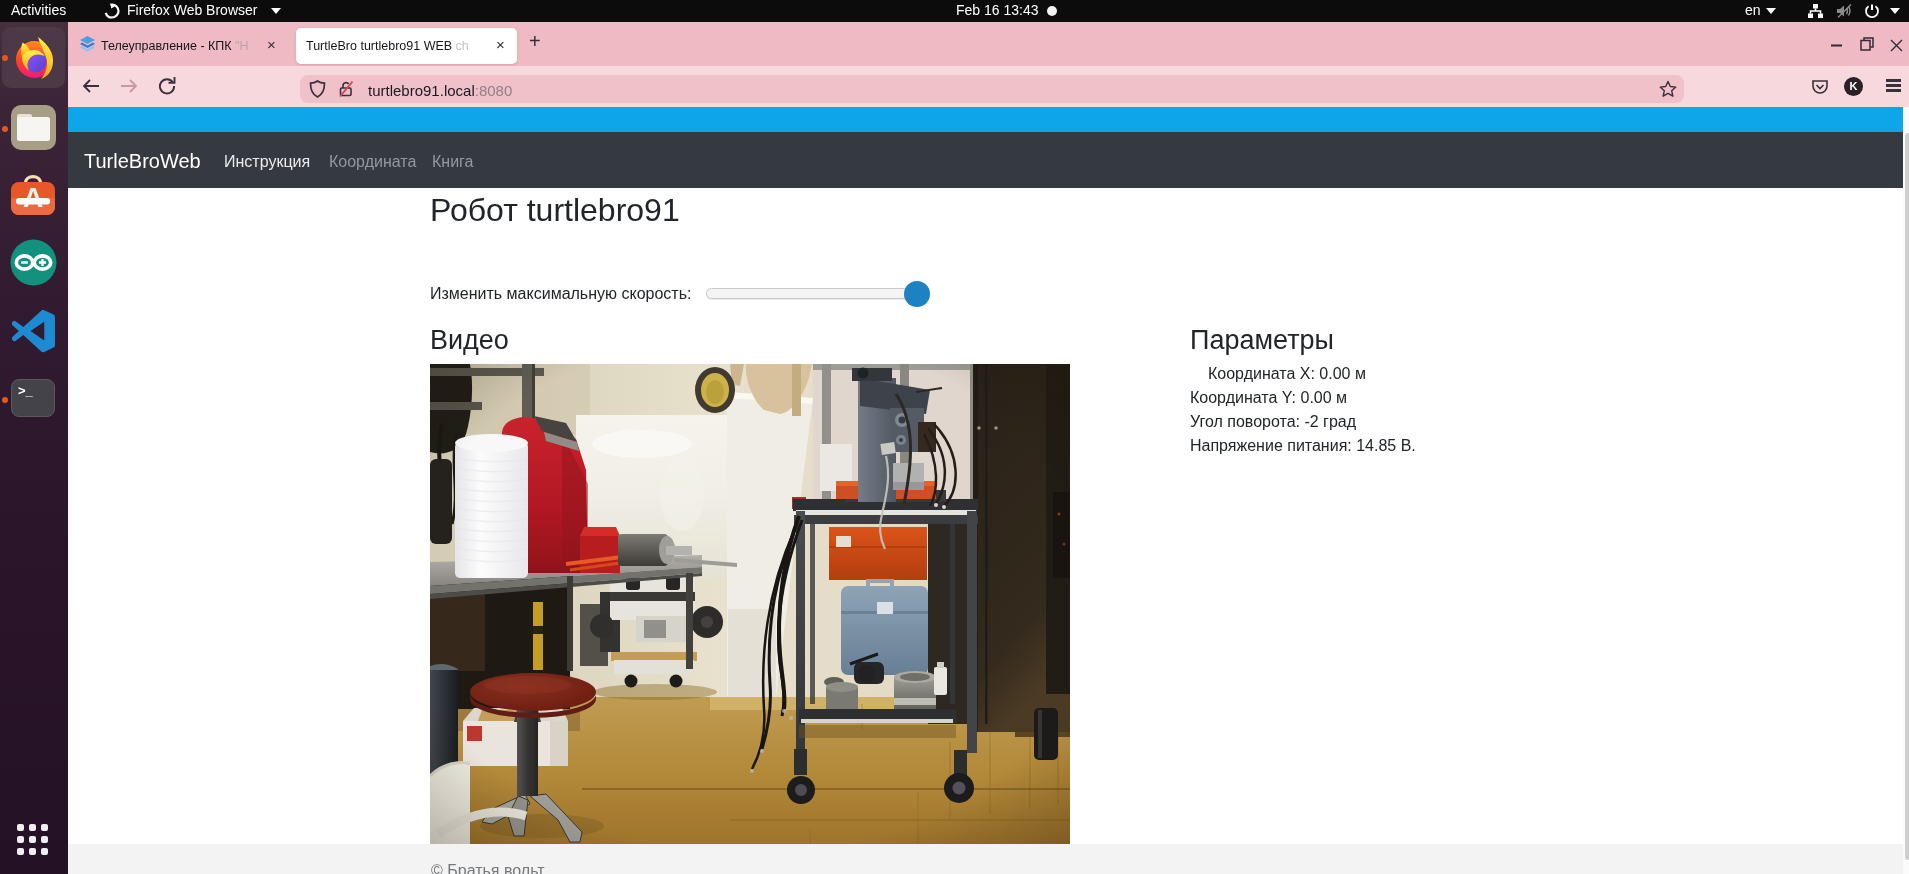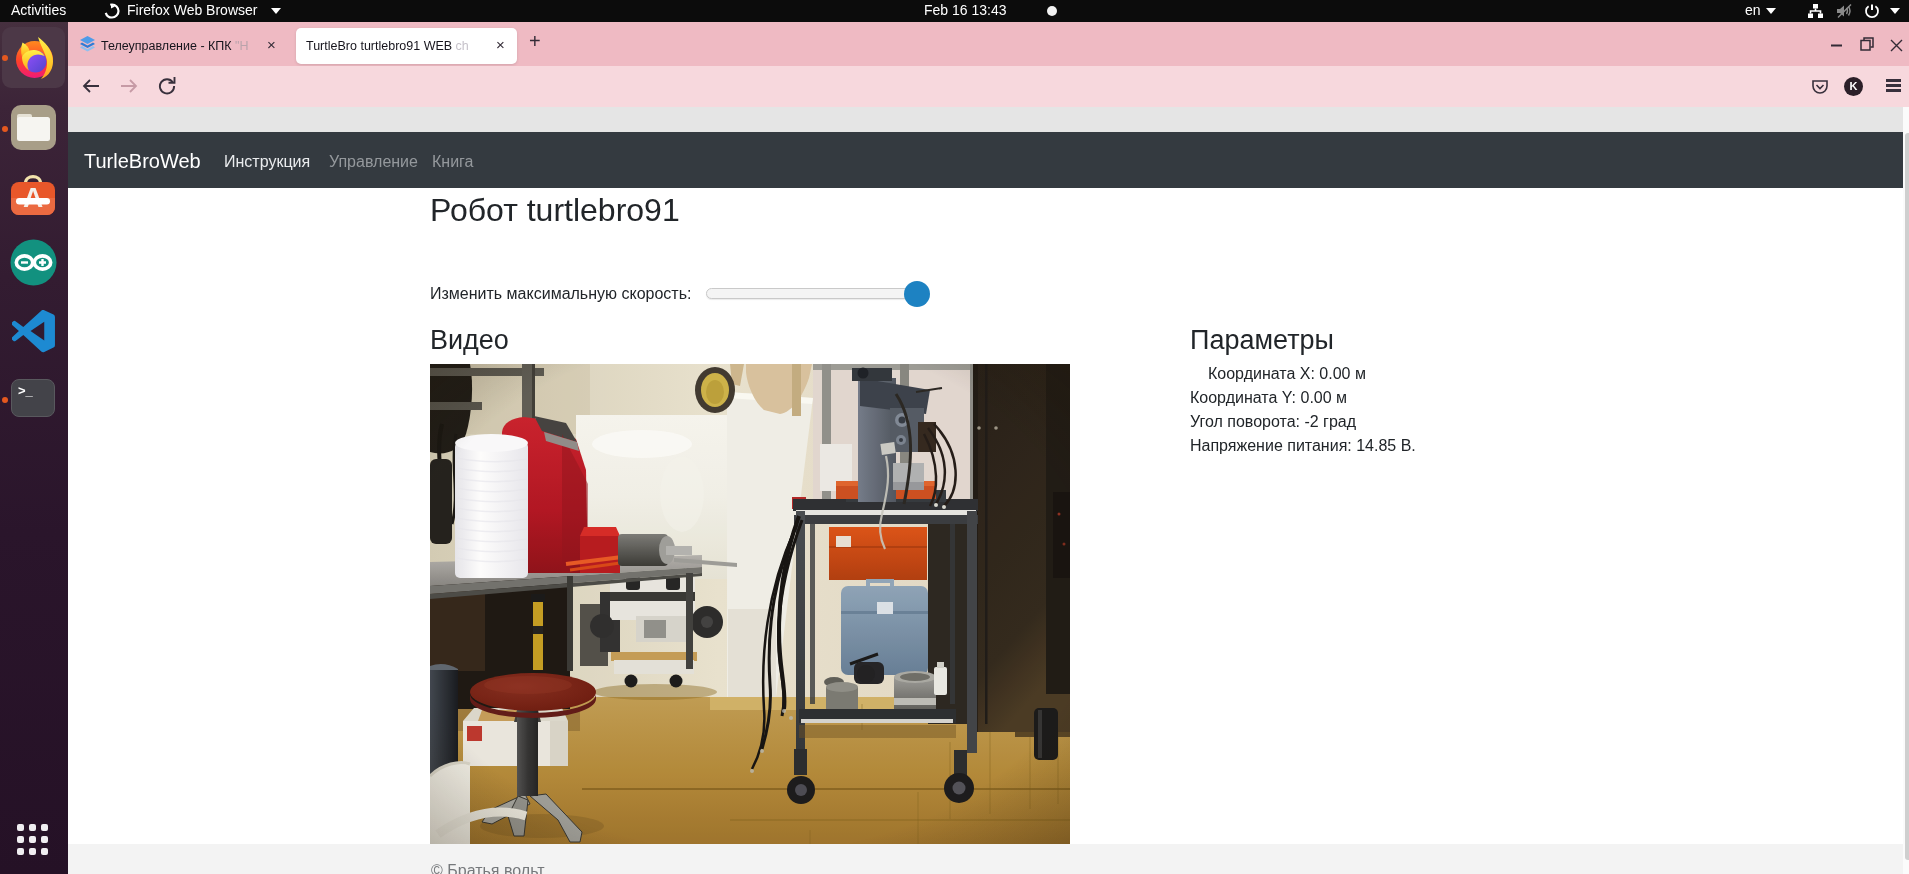--- a/index.html
+++ b/index.html
@@ -1,17 +1,17 @@
 <!DOCTYPE html>
 <html><head>
 <meta charset="utf-8">
 <style>
 * { margin:0; padding:0; box-sizing:border-box; }
 html,body { width:1909px; height:874px; overflow:hidden; font-family:"Liberation Sans", sans-serif; }
-#stage { position:relative; width:1909px; height:874px; background:#e5e5e5; }
+#stage { position:relative; width:1909px; height:874px; background:#0ea5e9; }
 .abs { position:absolute; }
 
 
 #topbar { position:absolute; left:0; top:0; width:1909px; height:22px; background:#0c0c0c; color:#fff; font-size:14px; }
 #topbar .it { position:absolute; top:3px; line-height:16px; }
 
 
 #dock { position:absolute; left:0; top:22px; width:68px; height:852px; background:linear-gradient(180deg,#46303f 0%,#3c2438 10%,#331c31 30%,#2a152b 60%,#251126 100%); }
 .dockdot { position:absolute; left:2px; width:6px; height:6px; border-radius:50%; background:#e4581f; }
 
@@ -49,21 +49,21 @@
   <div id="topbar">
     <span class="it" style="left:11px;top:2px;">Activities</span>
     <svg class="it" style="left:104px;top:3px;" width="16" height="16" viewBox="0 0 16 16">
         <circle cx="8" cy="8" r="6.5" fill="none" stroke="#fff" stroke-width="2.2" stroke-dasharray="26 10" stroke-dashoffset="8"></circle>
         <path d="M7 1 L11 3.4 L7 5.4 Z" fill="#fff"></path>
       </svg>
     <span class="it" style="left:127px;top:2px;">Firefox Web Browser</span>
     <svg class="it" style="left:271px;top:8px;" width="10" height="7" viewBox="0 0 10 7">
         <path d="M0 0 H10 L5 6 Z" fill="#fff"></path>
       </svg>
-    <span class="it" style="left:924px;top:2px;">Feb 16  13:43</span>
+    <span class="it" style="left:956px;top:2px;">Feb 16  13:43</span>
     <span class="it" style="left:1047px;top:6px;width:10px;height:10px;border-radius:50%;background:#f2f2f2;"></span>
     <span class="it" style="left:1745px;top:2px;text-align:right;">en</span>
     <svg class="it" style="left:1766px;top:8px;" width="10" height="7" viewBox="0 0 10 7">
         <path d="M0 0 H10 L5 6 Z" fill="#fff"></path>
       </svg>
     <svg class="it" style="left:1807px;top:3px;" width="17" height="16" viewBox="0 0 17 16">
         <rect x="6" y="1" width="5" height="4.5" fill="#fff"></rect>
         <rect x="1" y="10.5" width="5" height="4.5" fill="#fff"></rect>
         <rect x="11" y="10.5" width="5" height="4.5" fill="#fff"></rect>
         <path d="M8.5 5.5 V8 M3.5 10.5 V8 H13.5 V10.5" stroke="#fff" stroke-width="1.6" fill="none"></path>
@@ -186,33 +186,47 @@
     <svg class="abs" style="left:14px;top:12px;" width="18" height="16" viewBox="0 0 18 16">
         <path d="M17 8 H2 M8 2 L2 8 L8 14" stroke="#38303c" stroke-width="1.8" fill="none"></path>
       </svg>
     <svg class="abs" style="left:52px;top:12px;" width="18" height="16" viewBox="0 0 18 16">
         <path d="M1 8 H16 M10 2 L16 8 L10 14" stroke="#c69aa5" stroke-width="1.8" fill="none"></path>
       </svg>
     <svg class="abs" style="left:90px;top:11px;" width="18" height="18" viewBox="0 0 18 18">
         <path d="M14.8 5.2 A7.1 7.1 0 1 0 16.1 9" stroke="#38303c" stroke-width="1.9" fill="none"></path>
         <path d="M10.5 5.8 L16.5 5.8 L16.5 0" fill="none" stroke="#38303c" stroke-width="1.9"></path>
       </svg>
+    <div id="urlbar">
+      <svg class="abs" style="left:9px;top:5px;" width="17" height="18" viewBox="0 0 17 18">
+          <path d="M8.5 1 C10.5 2.5 13.5 3.2 15.5 3.2 C15.5 9 14.5 14 8.5 17 C2.5 14 1.5 9 1.5 3.2 C3.5 3.2 6.5 2.5 8.5 1 Z" fill="none" stroke="#38303c" stroke-width="1.7"></path>
+        </svg>
+      <svg class="abs" style="left:37px;top:5px;" width="18" height="18" viewBox="0 0 18 18">
+          <rect x="3.5" y="8" width="10.5" height="7.5" rx="1.2" fill="none" stroke="#38303c" stroke-width="1.6"></rect>
+          <path d="M6 8 V5.6 A3 3 0 0 1 11.6 4.2" fill="none" stroke="#38303c" stroke-width="1.6"></path>
+          <path d="M3 16.5 L15.5 1.5" stroke="#d84356" stroke-width="1.9"></path>
+        </svg>
+      <span class="abs" style="left:68px;top:7px;font-size:15px;color:#1b1823;">turtlebro91.local<span style="color:#8f7f88;">:8080</span></span>
+      <svg class="abs" style="left:1359px;top:5px;" width="18" height="18" viewBox="0 0 18 18">
+          <path d="M9 1.5 L11.3 6.5 L16.8 7.1 L12.7 10.8 L13.9 16.2 L9 13.4 L4.1 16.2 L5.3 10.8 L1.2 7.1 L6.7 6.5 Z" fill="none" stroke="#38303c" stroke-width="1.4" stroke-linejoin="round"></path>
+        </svg>
+    </div>
     <svg class="abs" style="left:1743px;top:12px;" width="18" height="18" viewBox="0 0 18 18">
         <path d="M2 3 H16 V8 A7 7 0 0 1 2 8 Z" fill="none" stroke="#38303c" stroke-width="1.6"></path>
         <path d="M5.5 7 L9 10.5 L12.5 7" fill="none" stroke="#38303c" stroke-width="1.6"></path>
       </svg>
     <div class="abs" style="left:1776px;top:11px;width:19px;height:19px;border-radius:50%;background:#2b1f28;color:#fff;font-size:11px;font-weight:bold;text-align:center;line-height:19px;">K</div>
     <div class="abs" style="left:1818px;top:13px;width:15px;height:2.5px;background:#38303c;box-shadow:0 5px 0 #38303c, 0 10px 0 #38303c;"></div>
   </div>
 
   <div id="page">
     <div id="pnav">
       <span class="brand">TurleBroWeb</span>
       <a class="abs" style="left:156px;top:21px;color:#eaecee;">Инструкция</a>
-      <a class="abs" style="left:261px;top:21px;color:#94989c;">Управление</a>
+      <a class="abs" style="left:261px;top:21px;color:#94989c;">Координата</a>
       <a class="abs" style="left:364px;top:21px;color:#94989c;">Книга</a>
     </div>
 
     <span class="h1t" style="left:362px;top:60px;">Робот turtlebro91</span>
     <span class="pt" style="left:362px;top:153px;">Изменить максимальную скорость:</span>
     <div id="slidertrack"></div>
     <div id="sliderthumb"></div>
 
     <span class="h3t" style="left:362px;top:193px;">Видео</span>
     <span class="h3t" style="left:1122px;top:193px;">Параметры</span>

